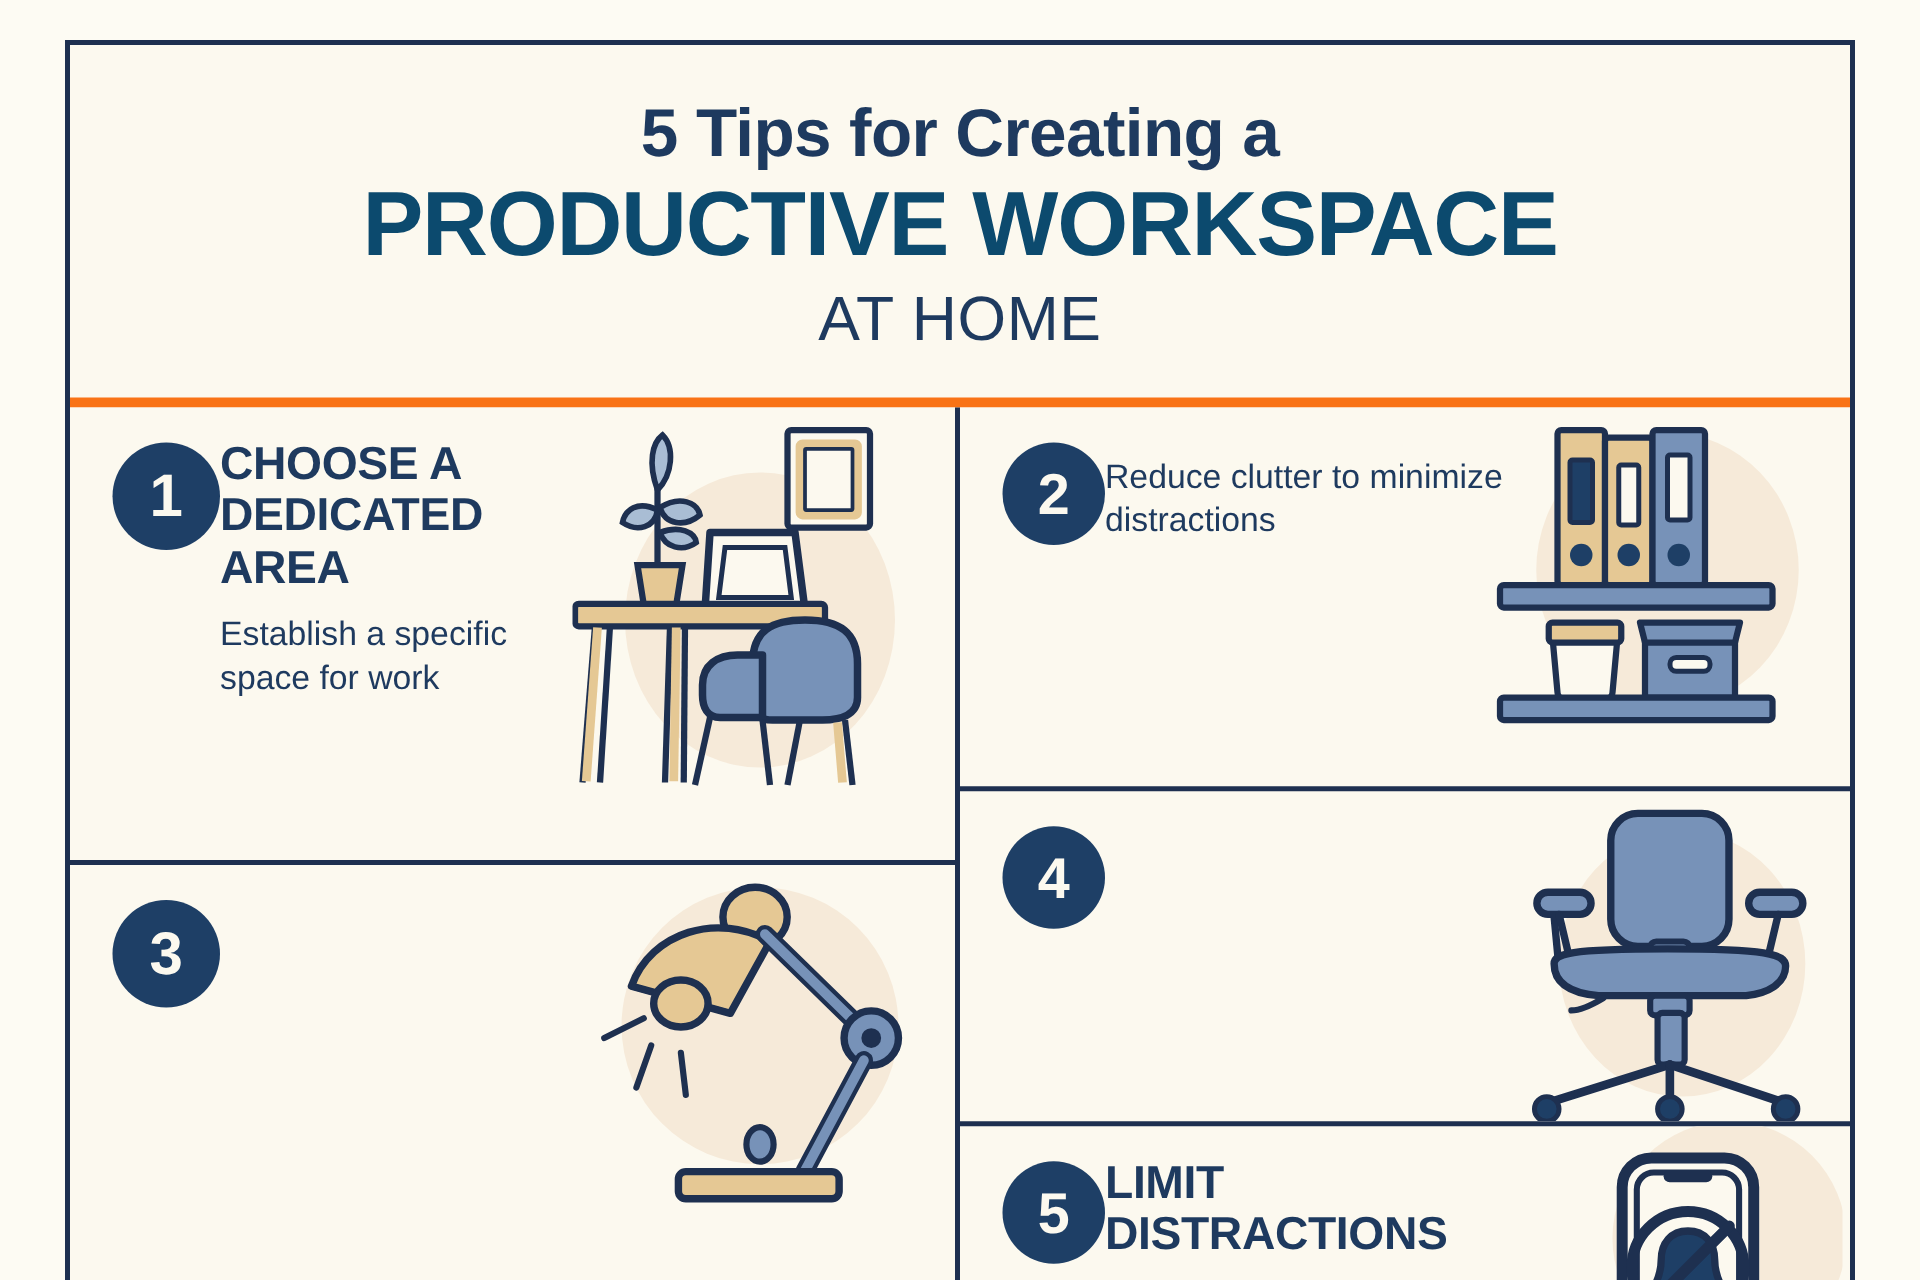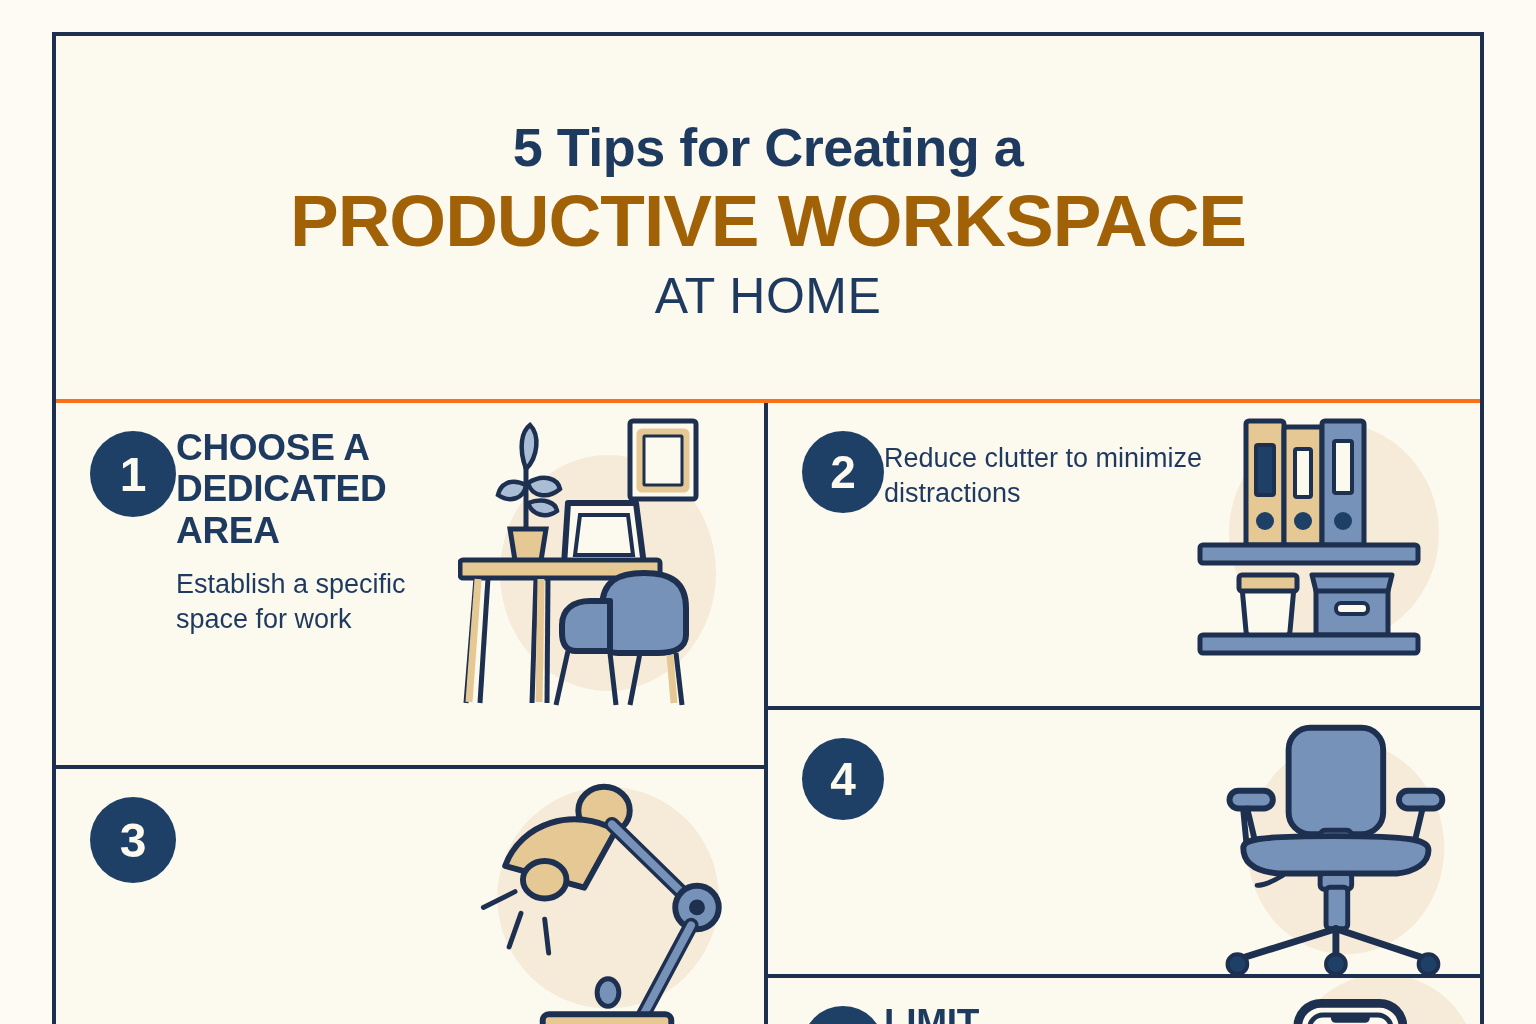--- a/index.html
+++ b/index.html
@@ -21,22 +21,22 @@
     top: 32px;
     width: 1432px;
     height: 1020px;
     border: 4px solid #1e3050;
     box-sizing: border-box;
     background: #fcf9ef;
   }
 
   
   .header {
-    height: 367px;
-    border-bottom: 4px solid #f97316;
+    height: 290px;
+    border-bottom: 8px solid #f97316;
     box-sizing: border-box;
     display: flex;
     flex-direction: column;
     align-items: center;
     justify-content: center;
     padding-top: 8px;
     background: #fcf9ef;
   }
   .title-l1 {
     font-size: 54px;
@@ -44,21 +44,21 @@
     letter-spacing: -0.5px;
     line-height: 1.05;
     color: #1e3a5f;
   }
   .title-l2 {
     font-size: 73px;
     font-weight: bold;
     letter-spacing: -1px;
     line-height: 1.08;
     margin-top: 6px;
-    color: #a16207;
+    color: #0c4a6e;
     white-space: nowrap;
   }
   .title-l3 {
     font-size: 50px;
     font-weight: normal;
     letter-spacing: 0.5px;
     line-height: 1.1;
     margin-top: 8px;
     color: #1e3a5f;
   }

